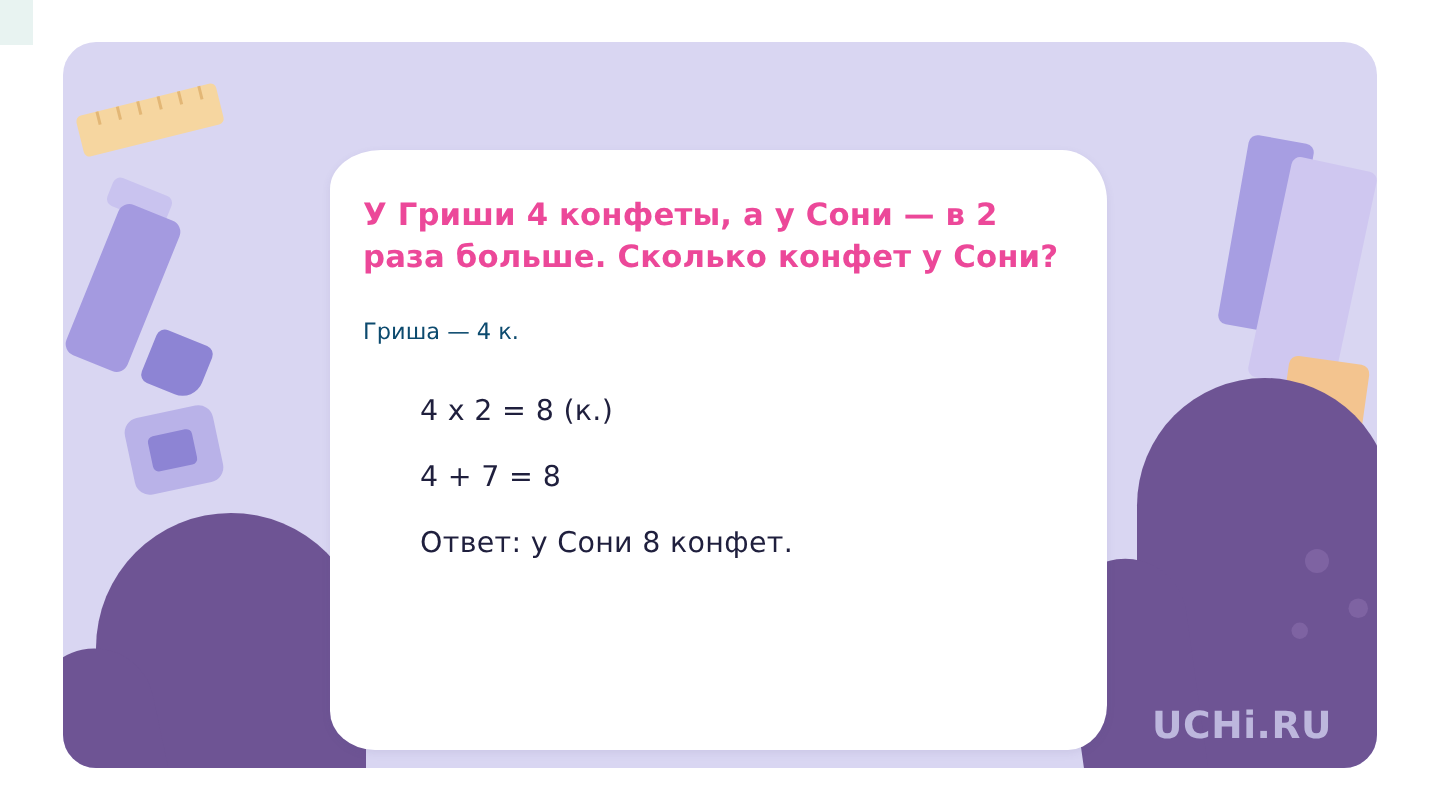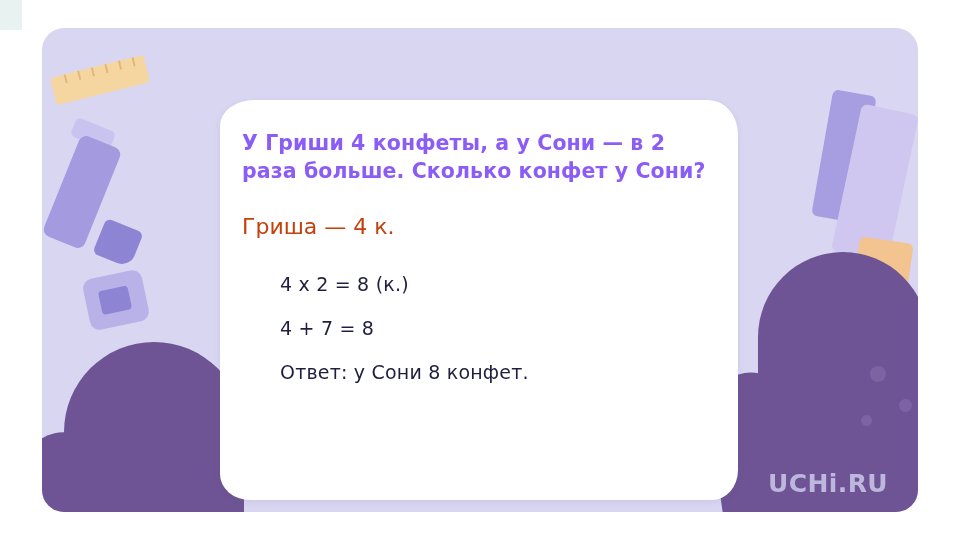--- a/index.html
+++ b/index.html
@@ -172,30 +172,30 @@
     border-radius: 34px 30px 26px 30px / 26px 34px 30px 26px;
     box-shadow: 0 2px 6px rgba(90,78,140,0.10);
   }
   .board-inner {
     position: absolute;
     left: 22px;
     top: 30px;
     right: 18px;
   }
   .task {
-    color: #8b5cf6;
+    color: #ec4899;
     font-size: 20.5px;
     font-weight: bold;
     line-height: 1.35;
     letter-spacing: 0.1px;
   }
   .given {
     margin-top: 26px;
-    color: #c2410c;
-    font-size: 22px;
+    color: #0c4a6e;
+    font-size: 15px;
     line-height: 1.45;
     font-weight: normal;
   }
   .solution {
     margin-top: 30px;
     margin-left: 38px;
   }
   .solution .line {
     color: #1f1f3d;
     font-size: 19px;

